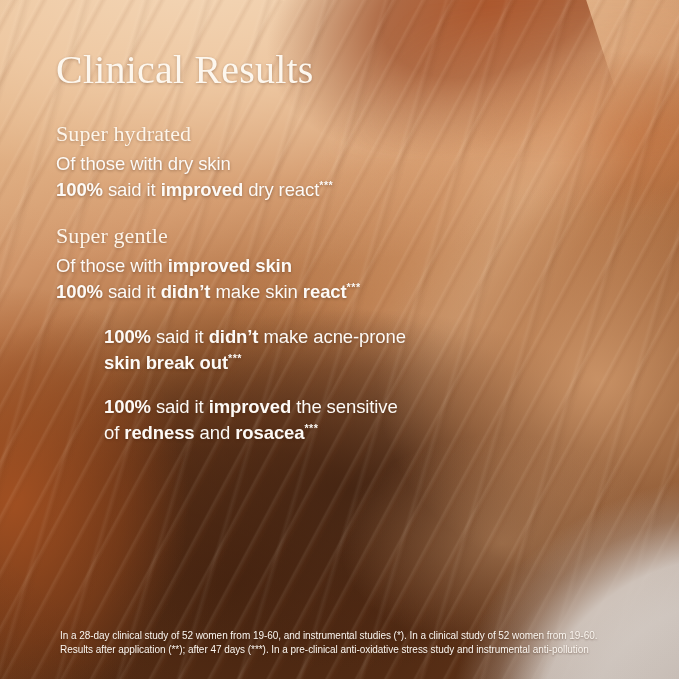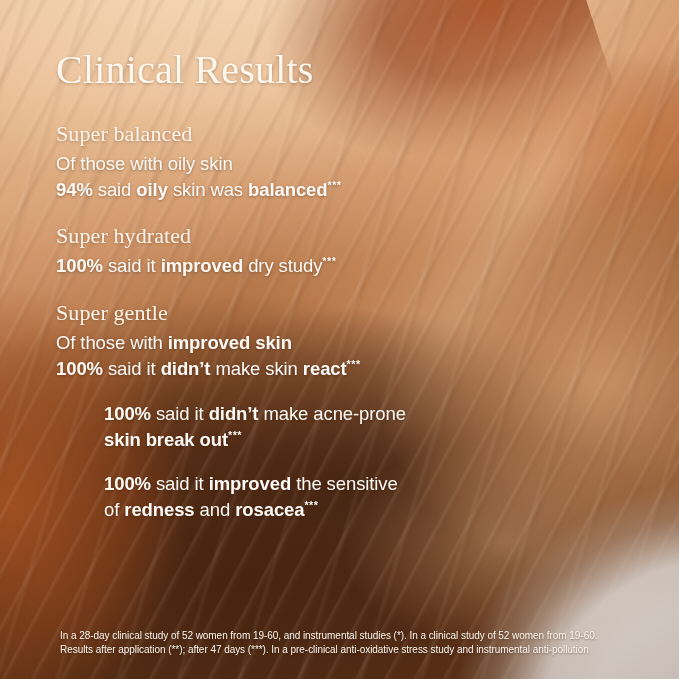--- a/index.html
+++ b/index.html
@@ -220,27 +220,23 @@
   <div class="bg-layer bg-stripes2"></div>
   <div class="bg-layer bg-greige"></div>
   <div class="bg-layer bg-vignette"></div>
 
   <div class="content">
 
     <div class="title">Clinical Results</div>
 
     <div class="blocks" id="claims-root">
         <div class="block">
-          <div class="sub-head">Super balanced</div>
-          <div class="line"><span>Of those with oily skin</span></div>
-          <div class="line"><b>94%</b><span> said </span><b>oily</b><span> skin was </span><b>balanced</b><sup class="stars">***</sup></div>
-        </div>
-        <div class="block">
           <div class="sub-head">Super hydrated</div>
-          <div class="line"><b>100%</b><span> said it </span><b>improved</b><span> dry study</span><sup class="stars">***</sup></div>
+          <div class="line"><span>Of those with dry skin</span></div>
+          <div class="line"><b>100%</b><span> said it </span><b>improved</b><span> dry react</span><sup class="stars">***</sup></div>
         </div>
         <div class="block">
           <div class="sub-head">Super gentle</div>
           <div class="line"><span>Of those with </span><b>improved skin</b></div>
           <div class="line"><b>100%</b><span> said it </span><b>didn’t</b><span> make skin </span><b>react</b><sup class="stars">***</sup></div>
         </div>
         <div class="block tight">
           <div class="line"><b>100%</b><span> said it </span><b>didn’t</b><span> make acne-prone</span></div>
           <div class="line"><b>skin break out</b><sup class="stars">***</sup></div>
         </div>

